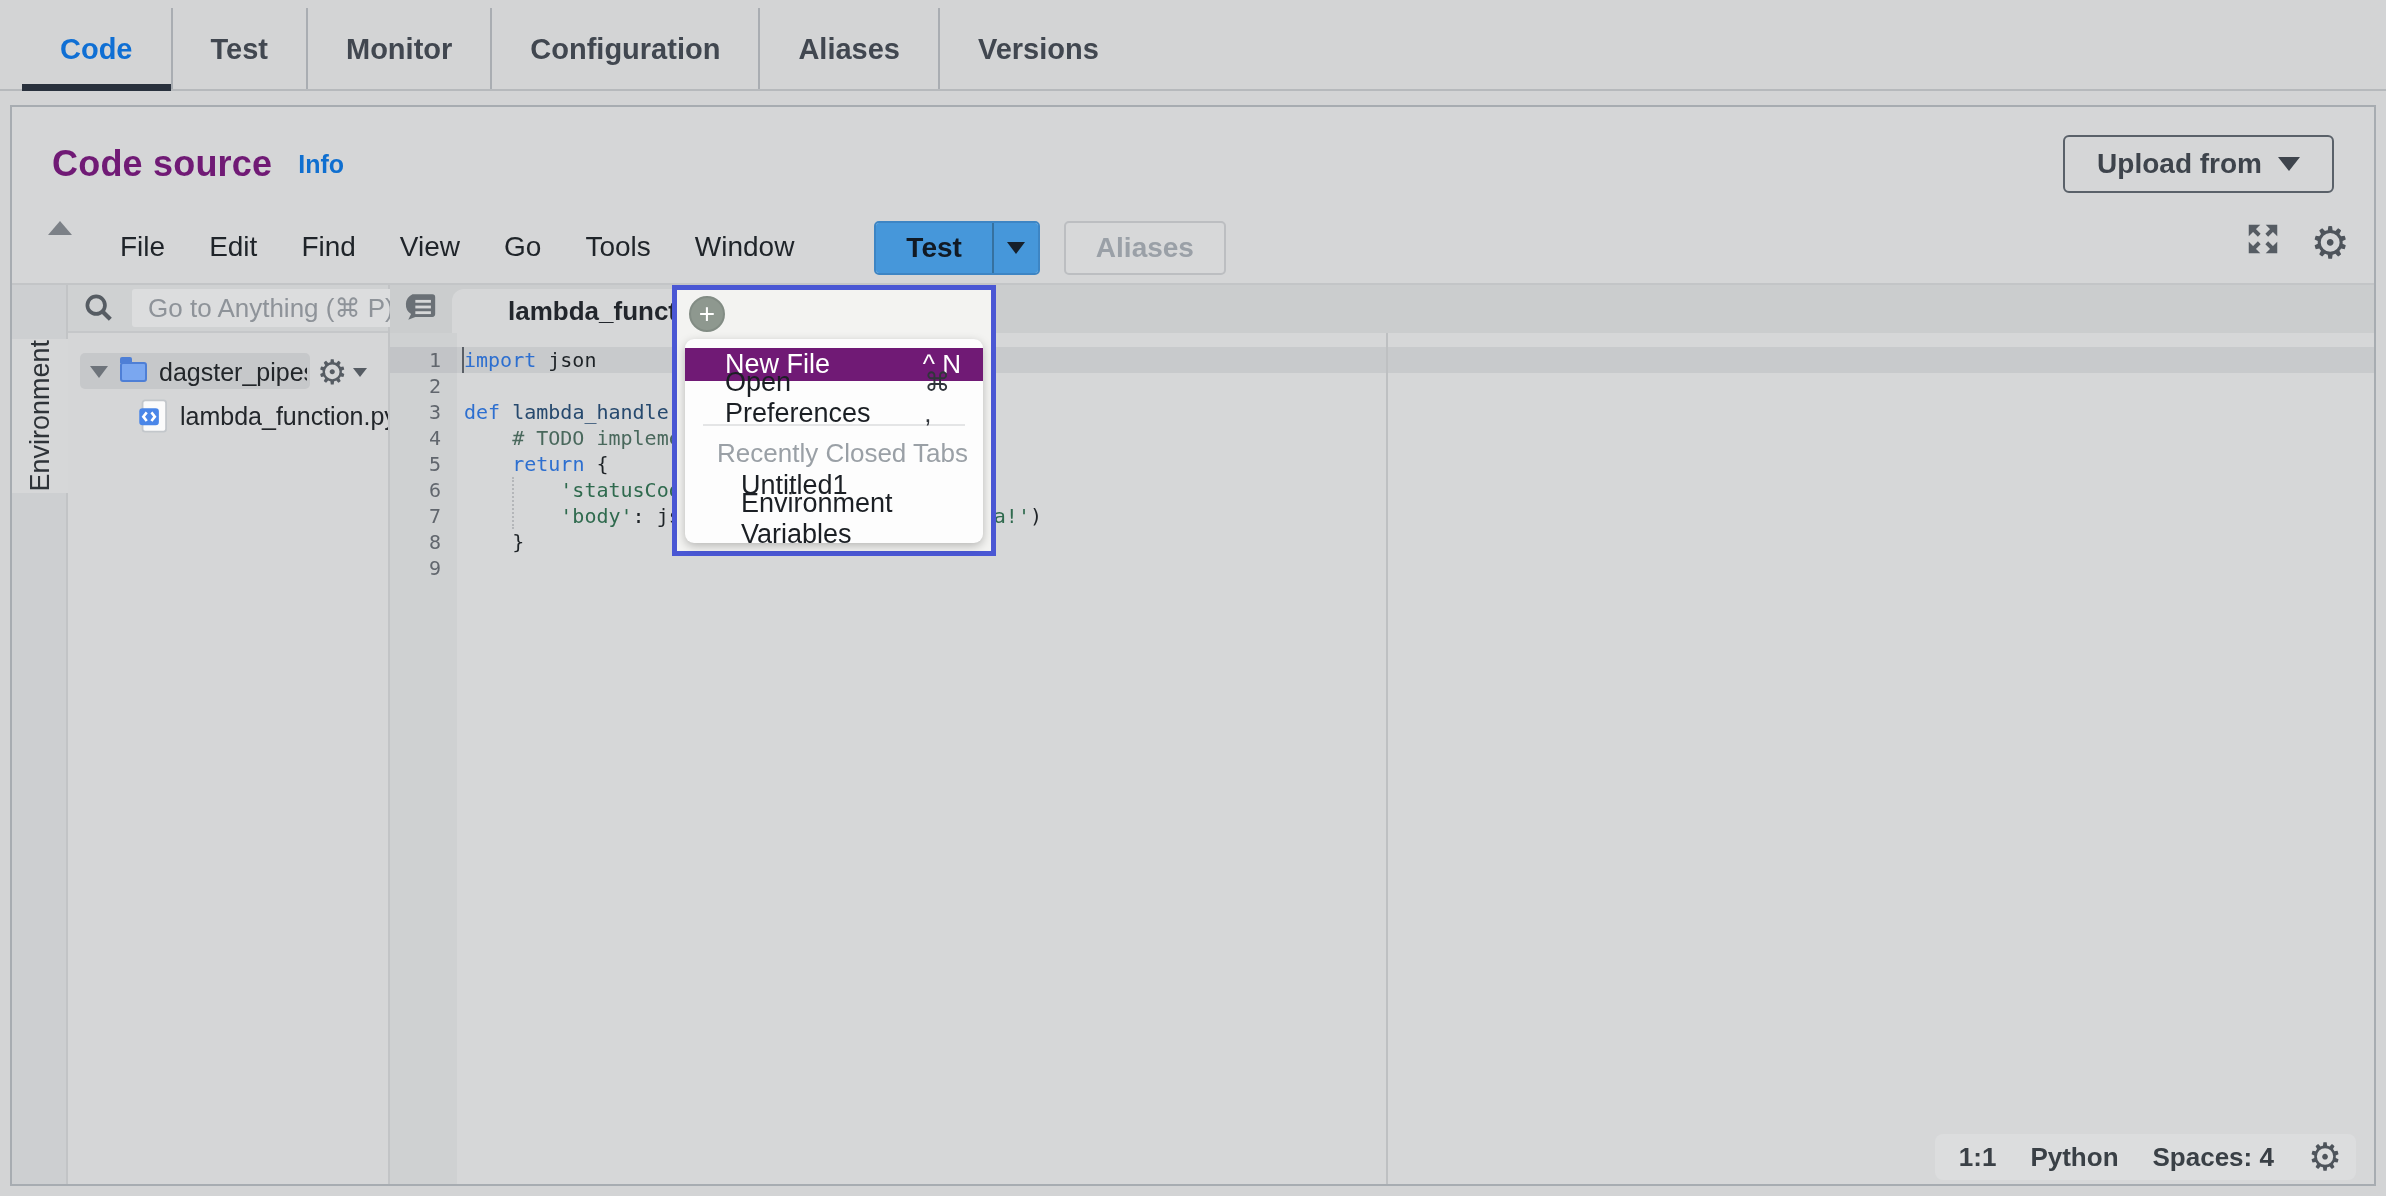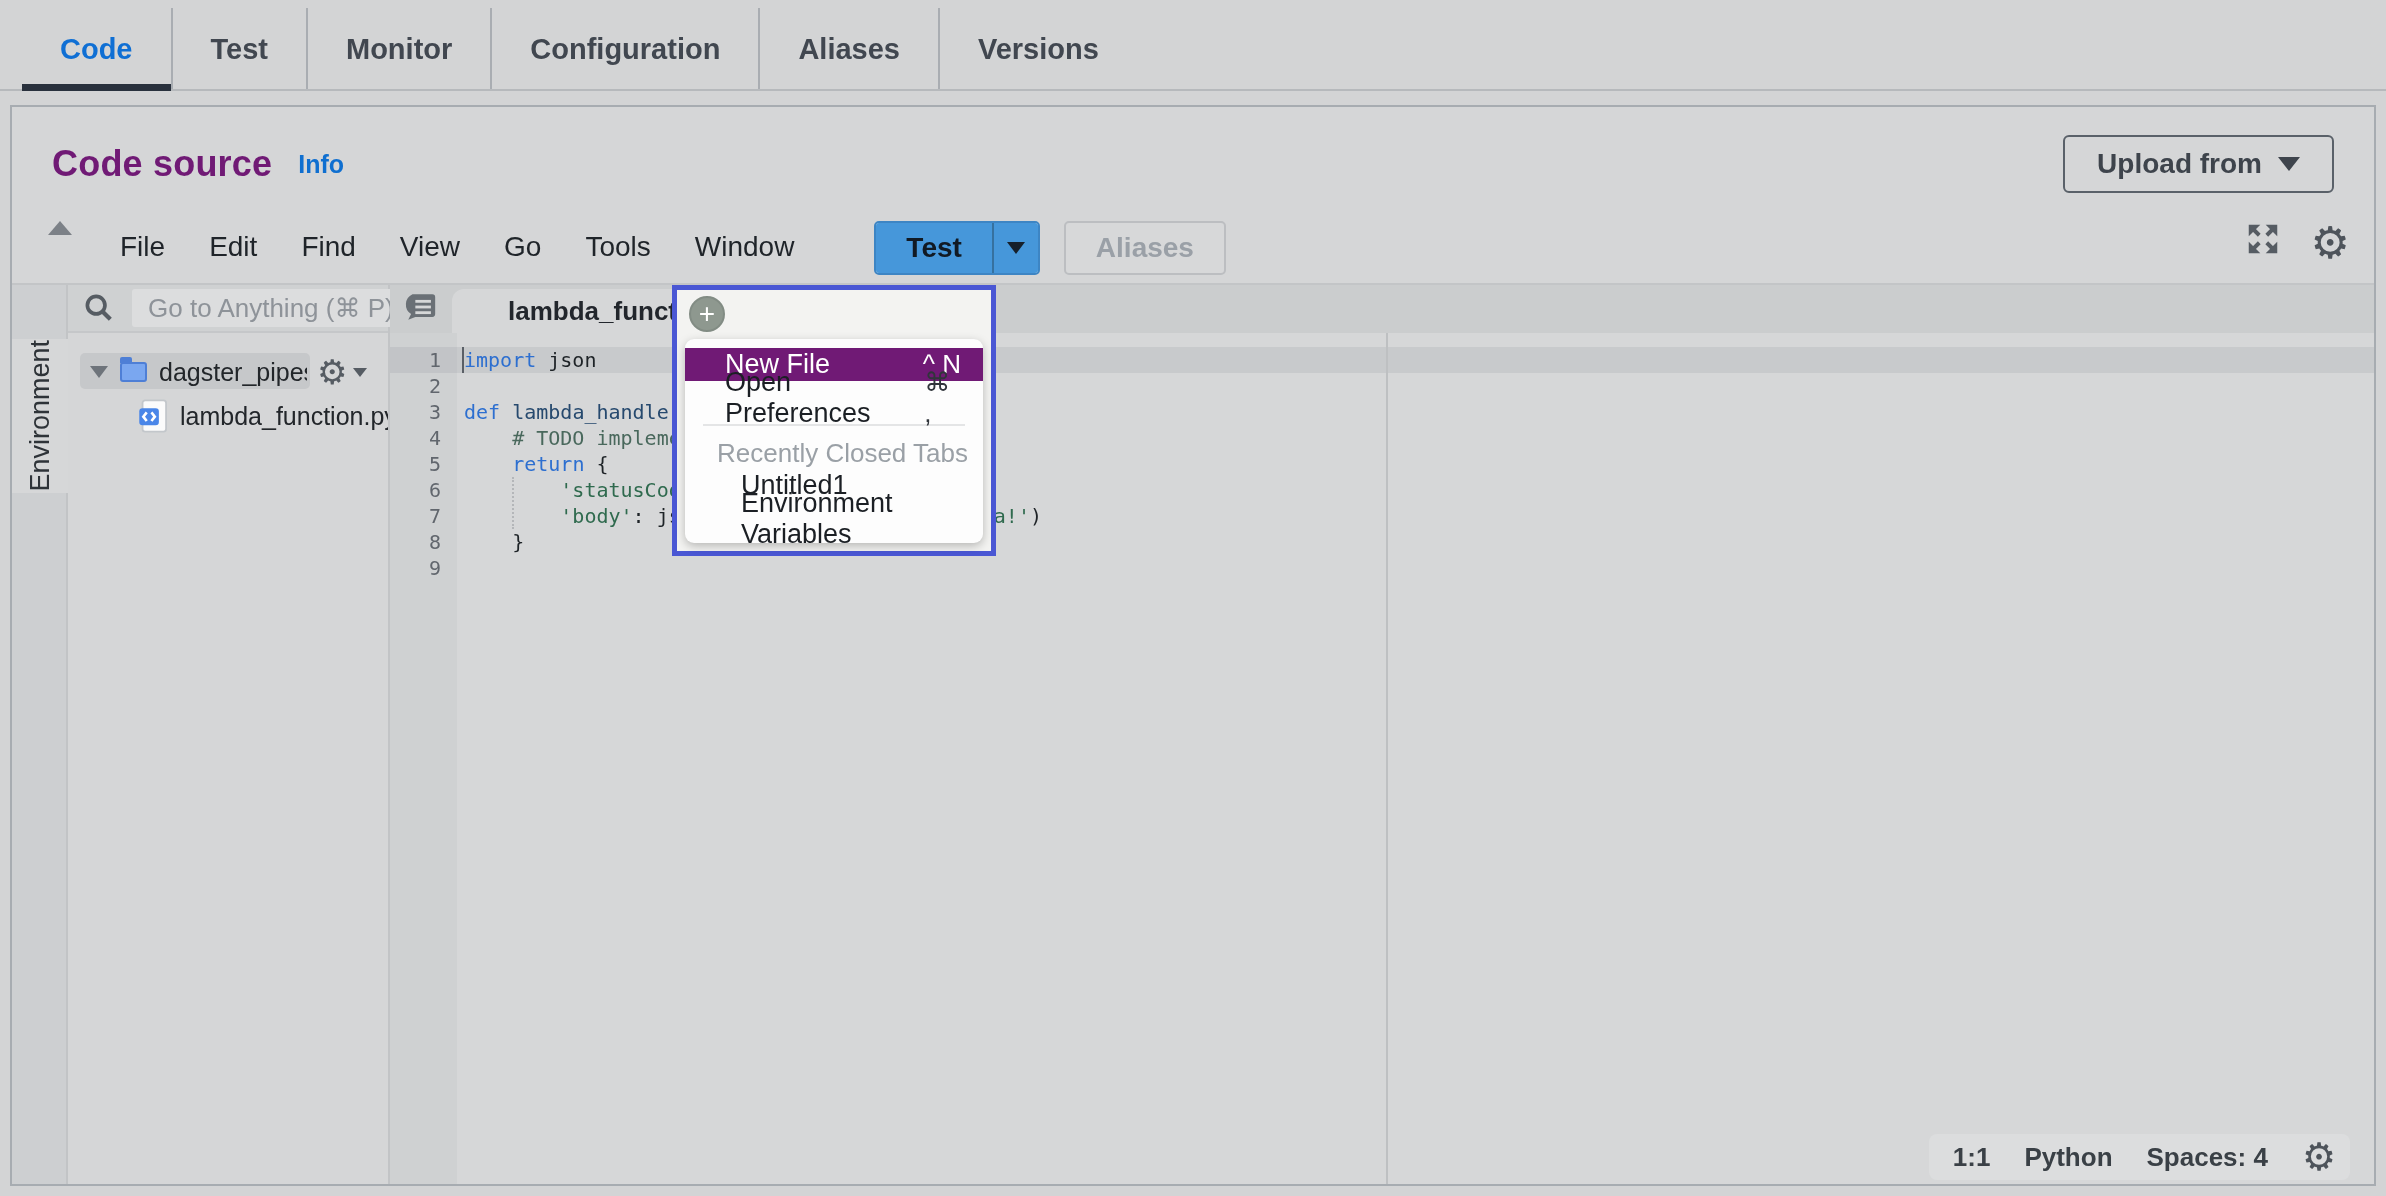--- a/index.html
+++ b/index.html
@@ -93,21 +93,21 @@
   .menu-card { position:absolute; left:8px; right:8px; top:49px; bottom:8px; background:#fdfdfd; border-radius:9px; box-shadow:0 3px 10px rgba(0,0,0,.25); padding-top:9px; overflow:hidden; }
   .dd-item { height:33px; display:flex; align-items:center; padding:0 22px 0 40px; font-size:27px; color:#1b1f24; cursor:pointer; }
   .dd-item .sc { margin-left:auto; font-size:26px; color:#30353b; }
   .dd-item.selected { background:#701a75; color:#ffffff; }
   .dd-item.selected .sc { color:#ffffff; }
   .dd-divider { height:0; border-top:2px solid #e4e5e6; margin:10px 18px 12px 18px; }
   .dd-header { height:30px; display:flex; align-items:center; padding-left:32px; font-size:26px; color:#9aa0a6; }
   .dd-recent { height:34px; display:flex; align-items:center; padding-left:56px; font-size:27px; color:#1b1f24; cursor:pointer; }
 
   
-  .status-pill { position:absolute; right:36px; bottom:16px; height:46px; background:#dcddde; border-radius:8px; display:flex; align-items:center; padding:0 14px 0 24px; gap:34px; z-index:10; }
+  .status-pill { position:absolute; right:30px; bottom:16px; height:46px; background:#dcddde; border-radius:8px; display:flex; align-items:center; padding:0 14px 0 24px; gap:34px; z-index:10; }
   .status-item { font-size:26px; font-weight:bold; color:#3a4046; cursor:pointer; }
   .status-pill .gear-glyph { font-size:38px; cursor:pointer; }
 </style>
 </head>
 <body>
 
 <div class="page">
 
   <div class="aws-tabs">
       <div class="aws-tab active">Code</div>

